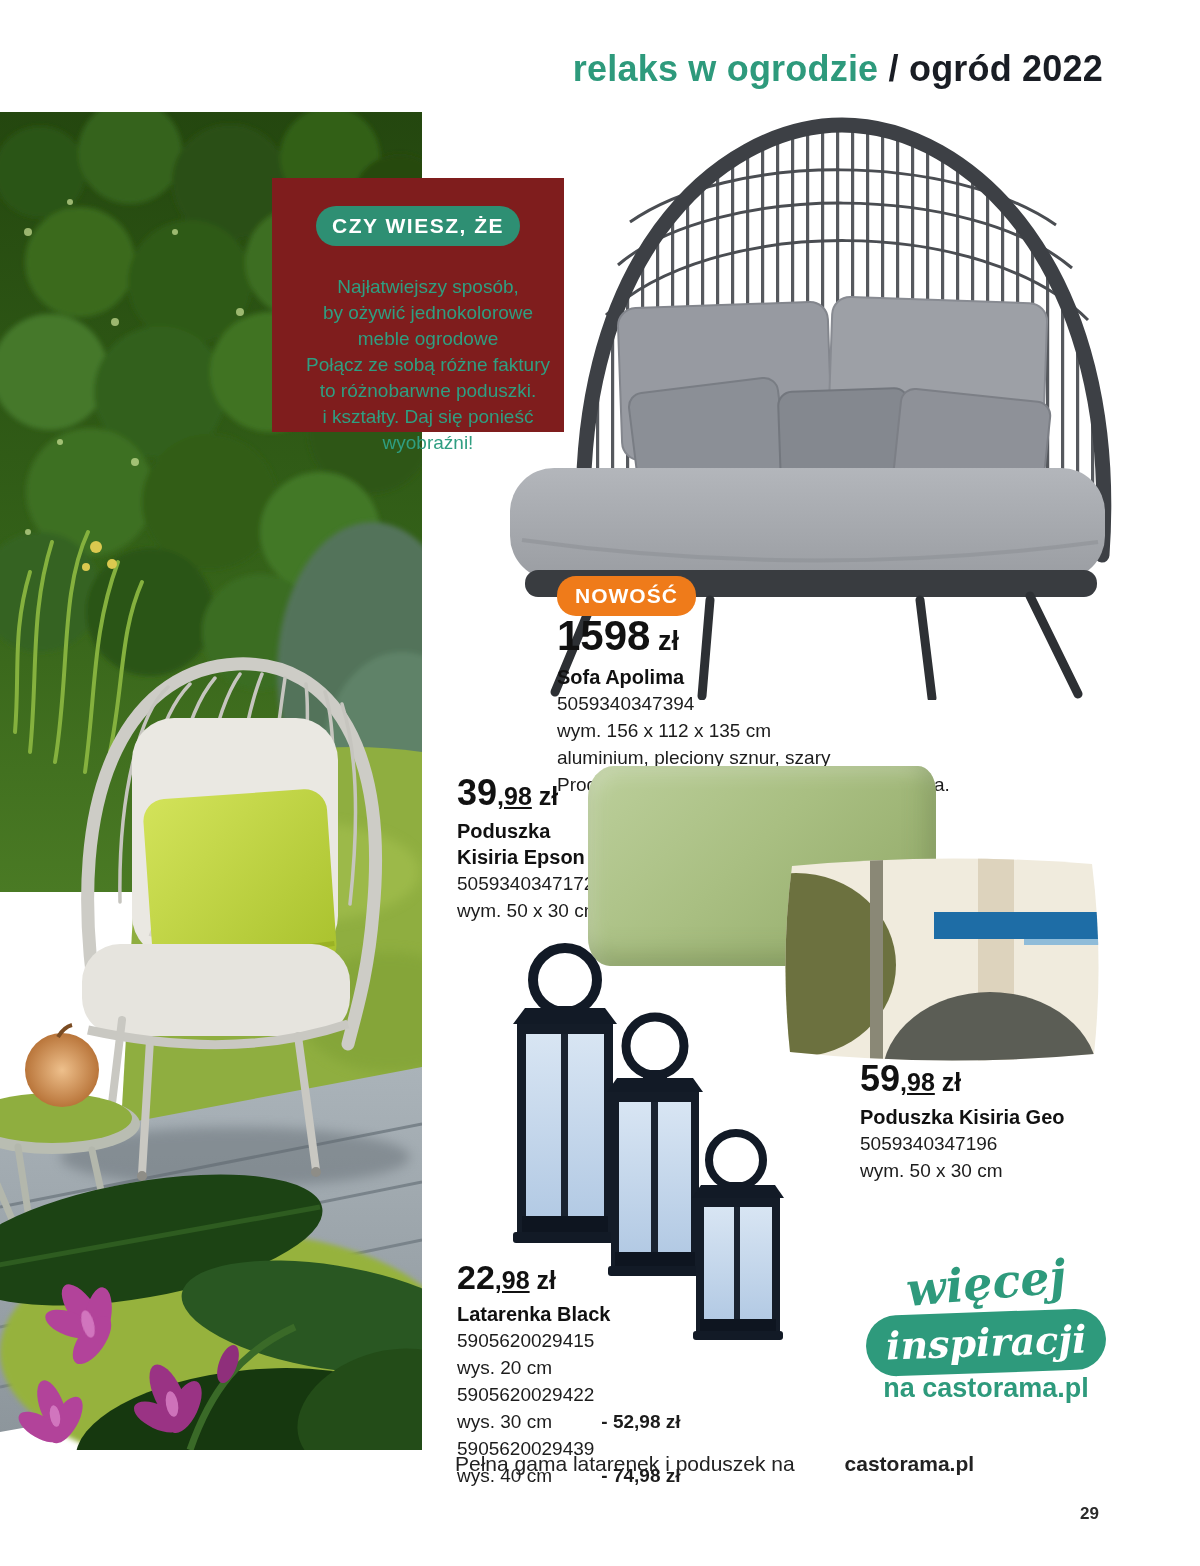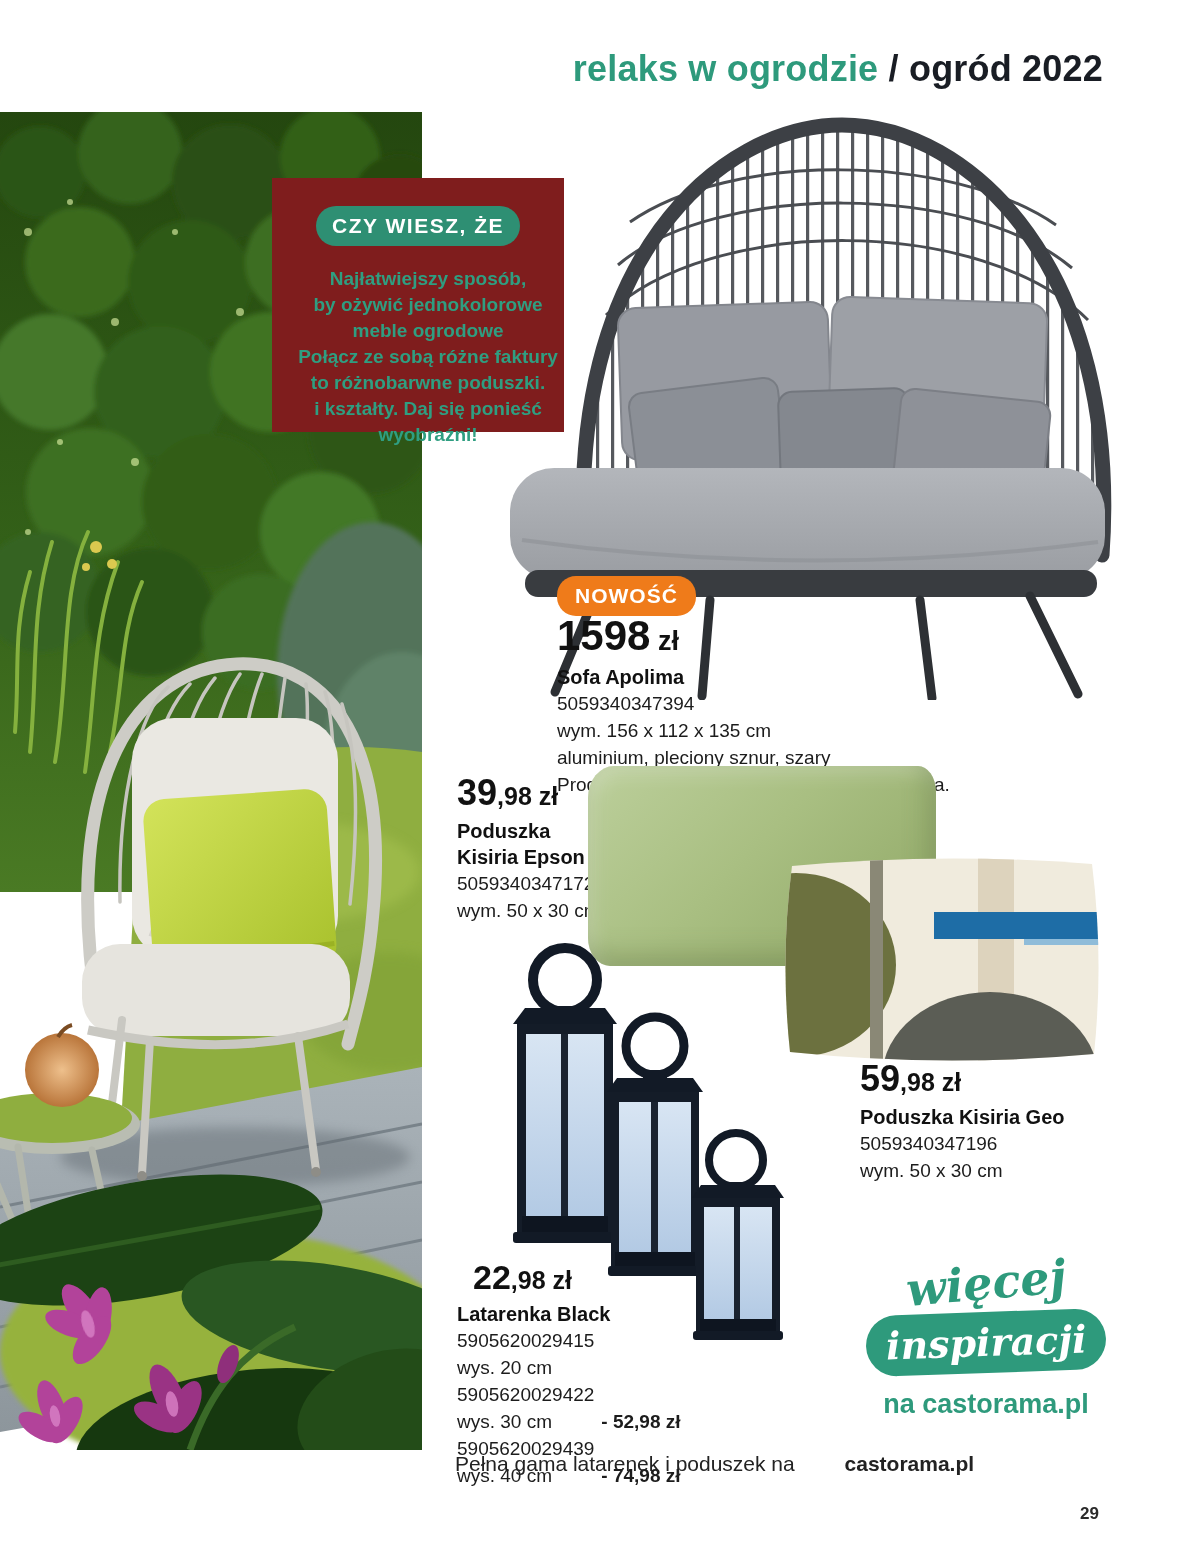--- a/index.html
+++ b/index.html
@@ -13,63 +13,63 @@
   .header .sep{color:#191d24;}
   .header .season{color:#191d24;}
 
   
   .garden{left:0;top:112px;width:422px;height:1338px;overflow:hidden;}
 
   
   .tipbox{left:272px;top:178px;width:292px;height:254px;background:#7f1d1d;text-align:center;}
   .tip-badge{display:inline-block;margin-top:28px;background:#2e8f73;color:#fff;font-weight:bold;
              font-size:21px;letter-spacing:1.5px;padding:8px 16px;border-radius:24px;}
-  .tip-lines{margin-top:20px;color:#2f9e81;font-weight:bold;font-size:19px;line-height:26px;padding-left:20px;}
+  .tip-lines{margin-top:28px;color:#2f9e81;font-weight:normal;font-size:19px;line-height:26px;padding-left:20px;}
   .tip-lines span{display:block;}
 
   
   .sofa-img{left:470px;top:110px;width:670px;height:590px;}
 
   
   .badge-new{left:557px;top:576px;background:#ef7b1a;color:#fff;font-weight:bold;
              font-size:21px;letter-spacing:1px;padding:8px 18px;border-radius:19px;}
   .price-big{font-weight:bold;color:#111;}
   .p1598{left:557px;top:612px;}
   .p1598 .int{font-size:42px;}
   .p1598 .unit{font-size:27px;}
   .prod-name{font-size:20px;font-weight:bold;color:#111;line-height:26px;}
   .prod-line{font-size:19px;color:#1c1c1c;line-height:27px;}
   .sofa-info{left:557px;top:664px;}
 
   .p-epson{left:457px;top:772px;}
   .p-geo{left:860px;top:1058px;}
   .p-lantern{left:457px;top:1258px;}
   .price-row .int{font-size:36px;}
-  .price-row .frac{font-size:25px;}
+  .price-row .frac{font-size:25px;text-decoration:underline;}
   .price-row .unit{font-size:25px;}
   .price-row{font-weight:bold;color:#111;margin-bottom:4px;}
-  .p-lantern .price-row .int{font-size:34px;margin-left:16px;}
+  .p-lantern .price-row .int{font-size:34px;}
   .bold-part{font-weight:bold;margin-left:44px;}
 
   
   .pillow-green{left:588px;top:766px;width:348px;height:200px;
      background:linear-gradient(135deg,#bccf9b 0%,#a9bf82 45%,#8fa765 100%);
      border-radius:26px 18px 28px 22px / 32px 26px 30px 28px;
      box-shadow:inset -8px -12px 24px rgba(90,110,60,.35), inset 6px 8px 18px rgba(255,255,255,.25);}
   .pillow-geo{left:778px;top:850px;width:328px;height:218px;}
   .lanterns{left:468px;top:928px;width:335px;height:430px;}
 
   
   .promo{left:858px;top:1256px;width:256px;text-align:center;}
   .promo .w1{display:inline-block;font-family:"DejaVu Serif",serif;font-style:italic;font-weight:bold;
              font-size:46px;color:#2e9a7c;transform:rotate(-5deg);}
   .promo .pill{display:inline-block;margin-top:2px;background:#2e9a7c;color:#fff;border-radius:44px;
              padding:8px 20px;font-family:"DejaVu Serif",serif;font-style:italic;font-weight:bold;
              font-size:38px;transform:rotate(-2deg);}
-  .promo .link{margin-top:16px;font-size:27px;font-weight:bold;color:#2e9a7c;}
+  .promo .link{margin-top:0;font-size:27px;font-weight:bold;color:#2e9a7c;}
 
   
   .footnote{left:455px;top:1452px;font-size:21px;color:#222;}
   .pagenum{left:1080px;top:1504px;font-size:17px;font-weight:bold;color:#2b2b2b;}
 </style>
 </head>
 <body>
 
 <div class="page">
 

